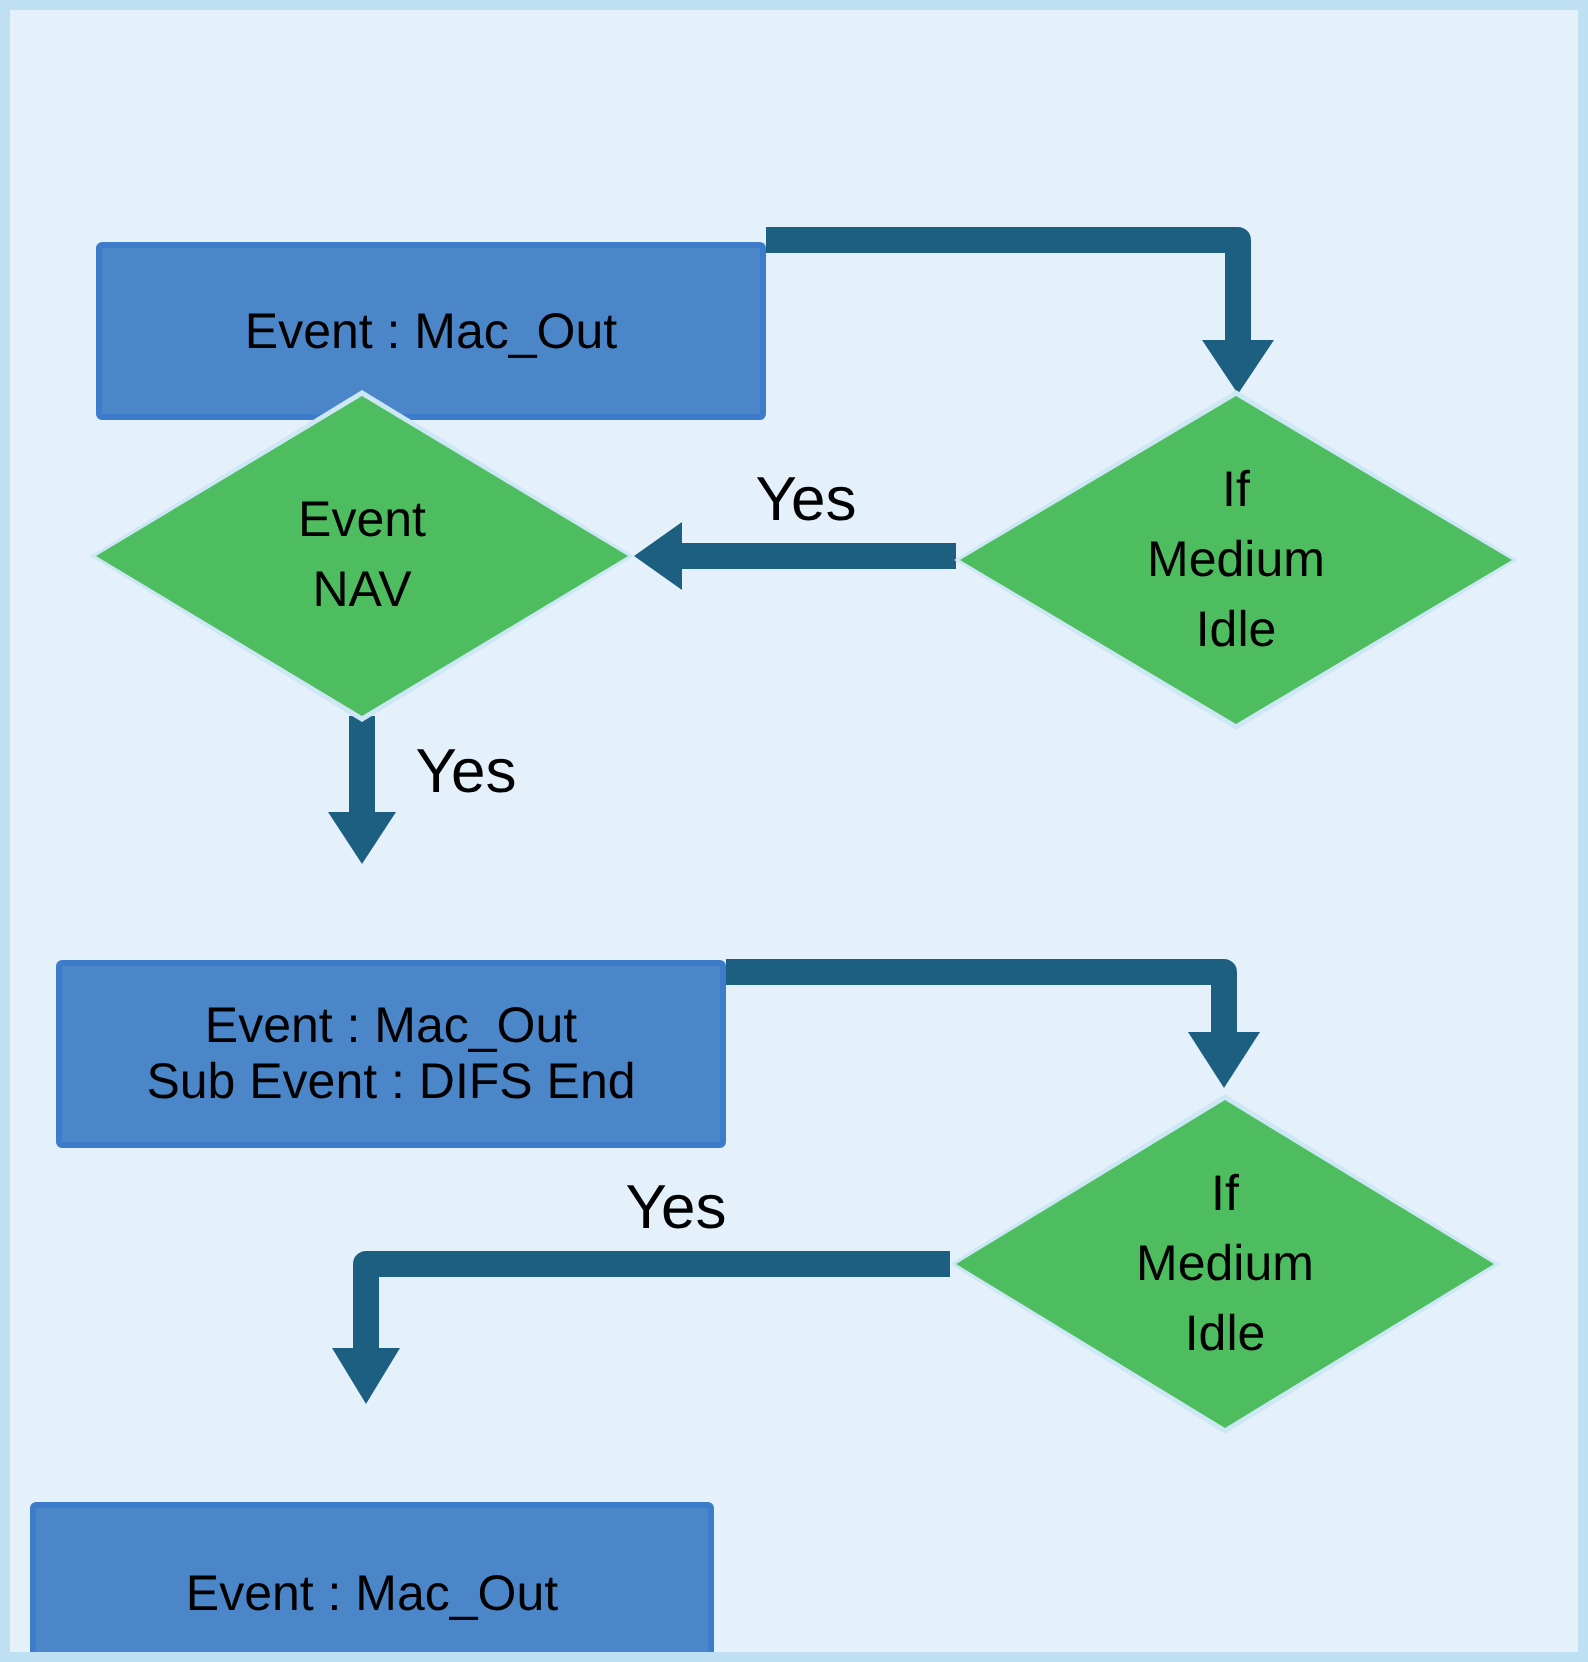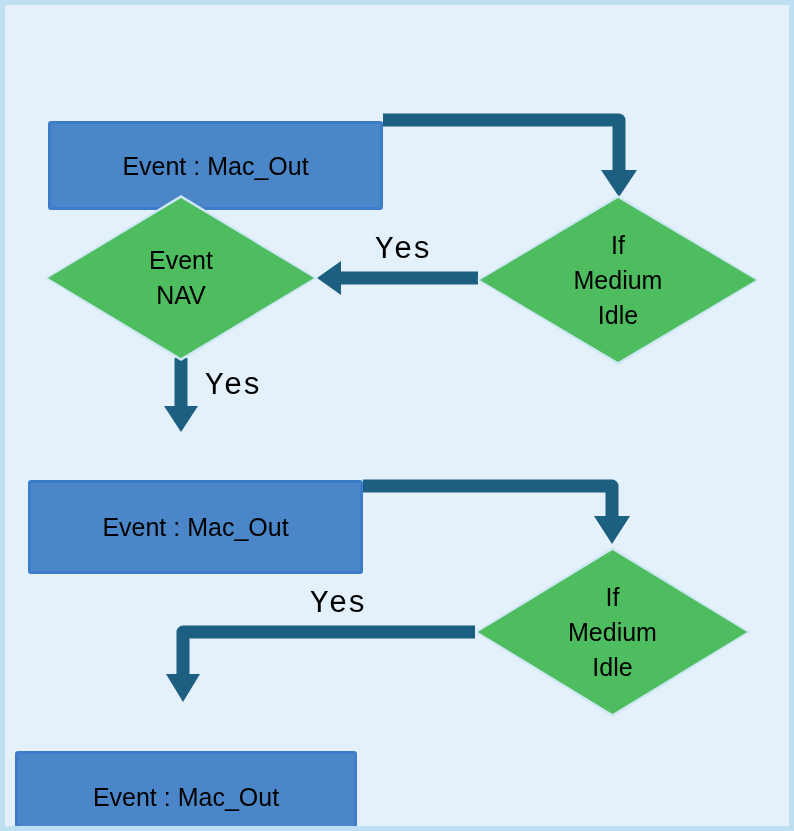--- a/index.html
+++ b/index.html
@@ -83,21 +83,20 @@
     line-height: 35px;
   }
   .edge-label {
     position: absolute;
     width: 74px;
     text-align: center;
     color: var(--text, #000);
     font-size: 31px;
     line-height: 36px;
     z-index: 3;
-    font-family: Liberation Mono, monospace;
   }
 </style>
 </head>
 <body>
 
 <div class="canvas">
 
   <svg class="arrows-layer" width="794" height="831" viewBox="0 0 794 831">
     <g>
       <polyline class="arrow-shaft" points="383,120 619,120 619,172"></polyline>
@@ -139,20 +138,21 @@
     <div class="diamond-border"></div>
     <div class="diamond-fill"></div>
     <div class="diamond-text">
       <span>Event</span>
       <span>NAV</span>
     </div>
   </div>
 
   <div class="process" style="left:28px; top:436px; width:335px; height:94px;">
     <span>Event : Mac_Out</span>
+    <span>Sub Event : DIFS End</span>
   </div>
 
   <div class="decision" style="left:475px; top:547px; width:275px; height:170px;">
     <div class="diamond-border"></div>
     <div class="diamond-fill"></div>
     <div class="diamond-text">
       <span>If</span>
       <span>Medium</span>
       <span>Idle</span>
     </div>

